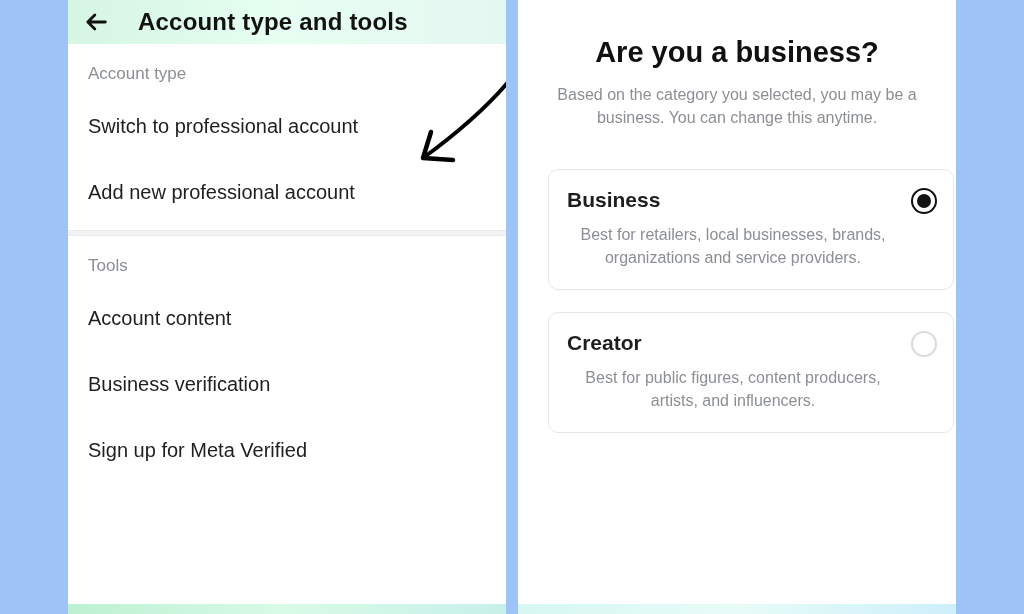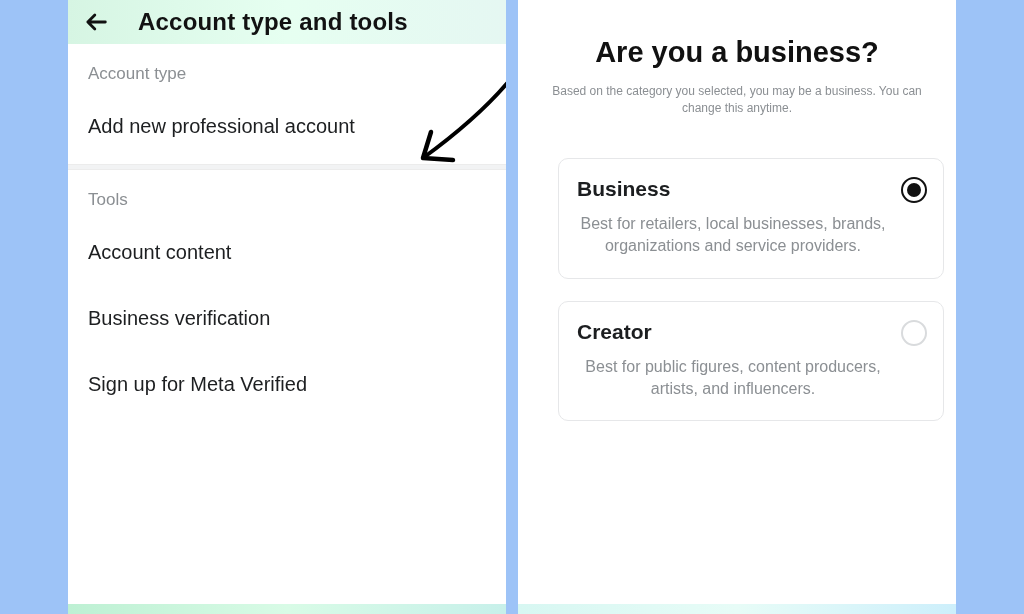--- a/index.html
+++ b/index.html
@@ -59,32 +59,32 @@
     }
     .arrow-overlay {
       position: absolute;
       top: 28px;
       left: 300px;
       width: 200px;
       height: 160px;
       pointer-events: none;
     }
     
-    .right { padding: 24px 12px; }
+    .right { padding: 24px 2px; }
     .right .heading {
       font-size: 29px;
       font-weight: 700;
       color: #111;
       text-align: center;
       margin-top: 12px;
     }
     .right .sub {
       text-align: center;
       color: #8b8f93;
-      font-size: 12px;
+      font-size: 16px;
       margin: 14px 8px 40px;
       line-height: 1.45;
     }
     .card {
       border: 1px solid #e6e7e9;
       border-radius: 10px;
       padding: 18px 18px 20px;
       margin-bottom: 22px;
       position: relative;
       margin-left: 28px;
@@ -141,20 +141,21 @@
       </span>
       <div class="title">Account type and tools</div>
     </div>
 
     <svg class="arrow-overlay" viewBox="0 0 200 160">
       <path d="M170 10 C 150 50, 110 90, 55 130" fill="none" stroke="#000" stroke-width="4" stroke-linecap="round"></path>
       <path d="M55 130 l 8 -26 M55 130 l 30 2" fill="none" stroke="#000" stroke-width="4.5" stroke-linecap="round"></path>
     </svg>
 
     <div class="section-label">Account type</div>
+    <div class="row">Switch to professional account</div>
     <div class="row">Add new professional account</div>
 
     <div class="divider" style="margin-top:10px;"></div>
 
     <div class="section-label">Tools</div>
     <div class="row">Account content</div>
     <div class="row">Business verification</div>
     <div class="row">Sign up for Meta Verified</div>
 
     <div class="bottom-gradient"></div>

